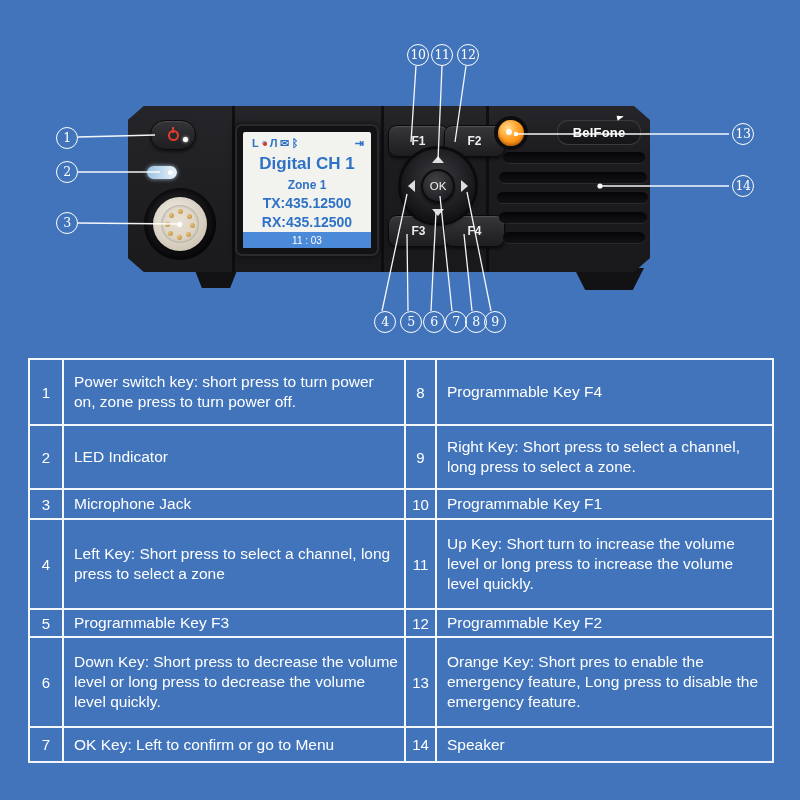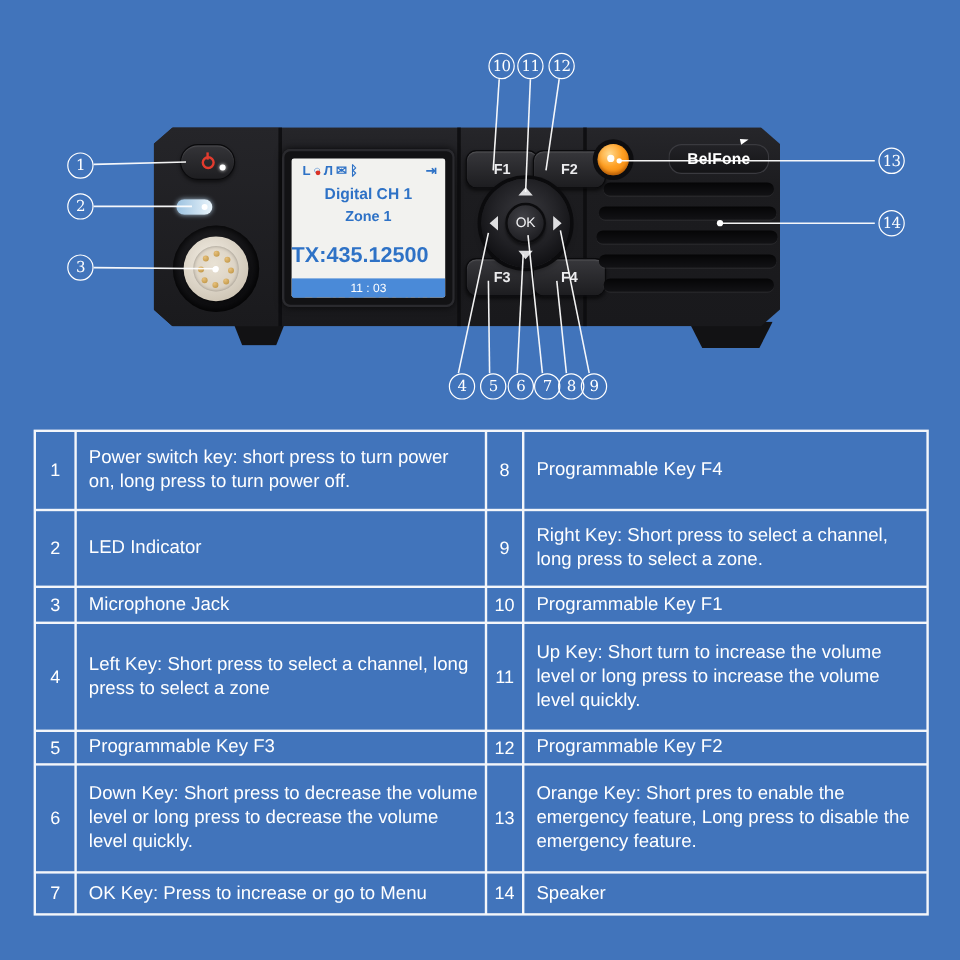--- a/index.html
+++ b/index.html
@@ -47,23 +47,23 @@
 
   .screen-bezel{position:absolute;left:107px;top:18px;width:144px;height:132px;background:#121214;border-radius:7px;
     box-shadow:inset 0 0 0 2px #2a2a2e, 0 0 6px rgba(0,0,0,.6);display:flex;align-items:center;justify-content:center;}
   .screen{position:relative;width:128px;height:116px;background:#f2f2ef;border-radius:2px;overflow:hidden;
     color:#2e72c6;font-weight:bold;}
   .status-row{display:flex;align-items:center;height:16px;padding:3px 7px 0 9px;font-size:11px;line-height:1;}
   .status-left{display:flex;align-items:center;gap:2px;letter-spacing:.5px;}
   .icon-gps{position:relative;font-size:10px;}
   .icon-gps i{position:absolute;left:50%;top:55%;width:4px;height:4px;border-radius:50%;background:#d93226;transform:translate(-50%,-50%);}
   .status-scan{margin-left:auto;font-size:11px;}
-  .scr-channel{text-align:center;font-size:13px;margin-top:3px;}
+  .scr-channel{text-align:center;font-size:17px;margin-top:3px;}
   .scr-zone{text-align:center;font-size:12px;margin-top:4px;}
-  .scr-freq{text-align:left;font-size:18px;margin-top:15px;}
+  .scr-freq{text-align:center;font-size:14px;margin-top:3px;}
   .time-bar{position:absolute;left:0;bottom:0;width:100%;height:16px;background:#4a8ad8;color:#fff;
     font-size:10px;font-weight:normal;display:flex;align-items:center;justify-content:center;}
 
   .fkey{position:absolute;width:61px;height:32px;border-radius:9px;box-sizing:border-box;
     background:linear-gradient(180deg,#37373b,#1d1d20);border:1px solid #0a0a0c;
     box-shadow:0 2px 3px rgba(0,0,0,.55), inset 0 1px 1px rgba(255,255,255,.14);
     color:#ececee;font-size:12px;font-weight:bold;display:flex;align-items:center;justify-content:center;}
 
   .dpad{position:absolute;left:273px;top:43px;width:74px;height:74px;border-radius:50%;
     background:radial-gradient(circle at 50% 40%,#3a3a3f 0%,#232327 45%,#0f0f12 78%);
@@ -221,21 +221,21 @@
   <div class="callout" style="left:465px;top:311px">8</div>
   <div class="callout" style="left:484px;top:311px">9</div>
   <div class="callout" style="left:407px;top:44px">10</div>
   <div class="callout" style="left:431px;top:44px">11</div>
   <div class="callout" style="left:457px;top:44px">12</div>
   <div class="callout" style="left:732px;top:123px">13</div>
   <div class="callout" style="left:732px;top:175px">14</div>
 
   <div class="spec-table">
     <div class="cell num">1</div>
-    <div class="cell desc">Power switch key: short press to turn power on, long press to turn power off.</div>
+    <div class="cell desc">Power switch key: short press to turn power on, zone press to turn power off.</div>
     <div class="cell num">8</div>
     <div class="cell desc">Programmable Key F4</div>
 
     <div class="cell num">2</div>
     <div class="cell desc">LED Indicator</div>
     <div class="cell num">9</div>
     <div class="cell desc">Right Key: Short press to select a channel, long press to select a zone.</div>
 
     <div class="cell num">3</div>
     <div class="cell desc">Microphone Jack</div>
@@ -251,18 +251,18 @@
     <div class="cell desc">Programmable Key F3</div>
     <div class="cell num">12</div>
     <div class="cell desc">Programmable Key F2</div>
 
     <div class="cell num">6</div>
     <div class="cell desc">Down Key: Short press to decrease the volume level or long press to decrease the volume level quickly.</div>
     <div class="cell num">13</div>
     <div class="cell desc">Orange Key: Short pres to enable the emergency feature, Long press to disable the emergency feature.</div>
 
     <div class="cell num">7</div>
-    <div class="cell desc">OK Key: Press to increase or go to Menu</div>
+    <div class="cell desc">OK Key: Left to confirm or go to Menu</div>
     <div class="cell num">14</div>
     <div class="cell desc">Speaker</div>
   </div>
 
 </div>
 
 </body></html>

